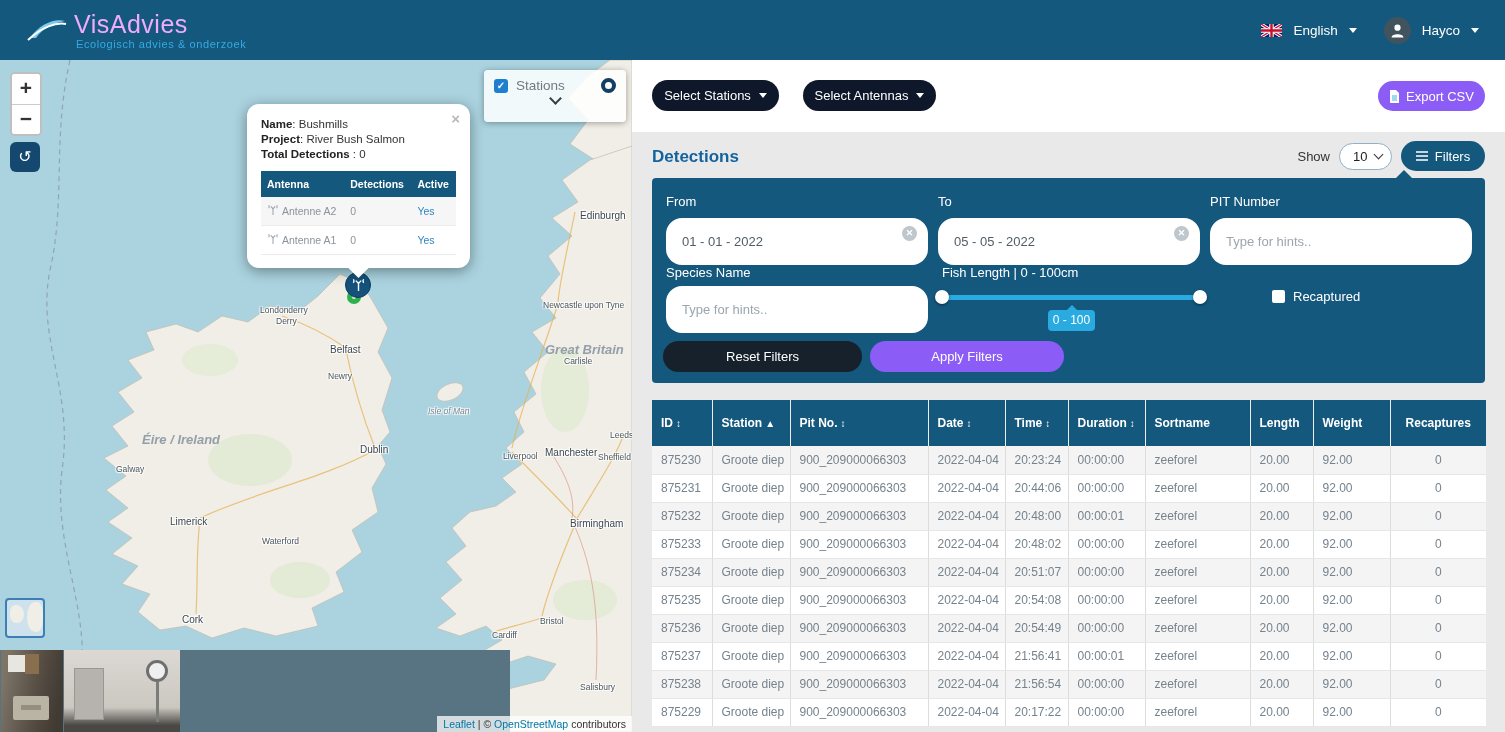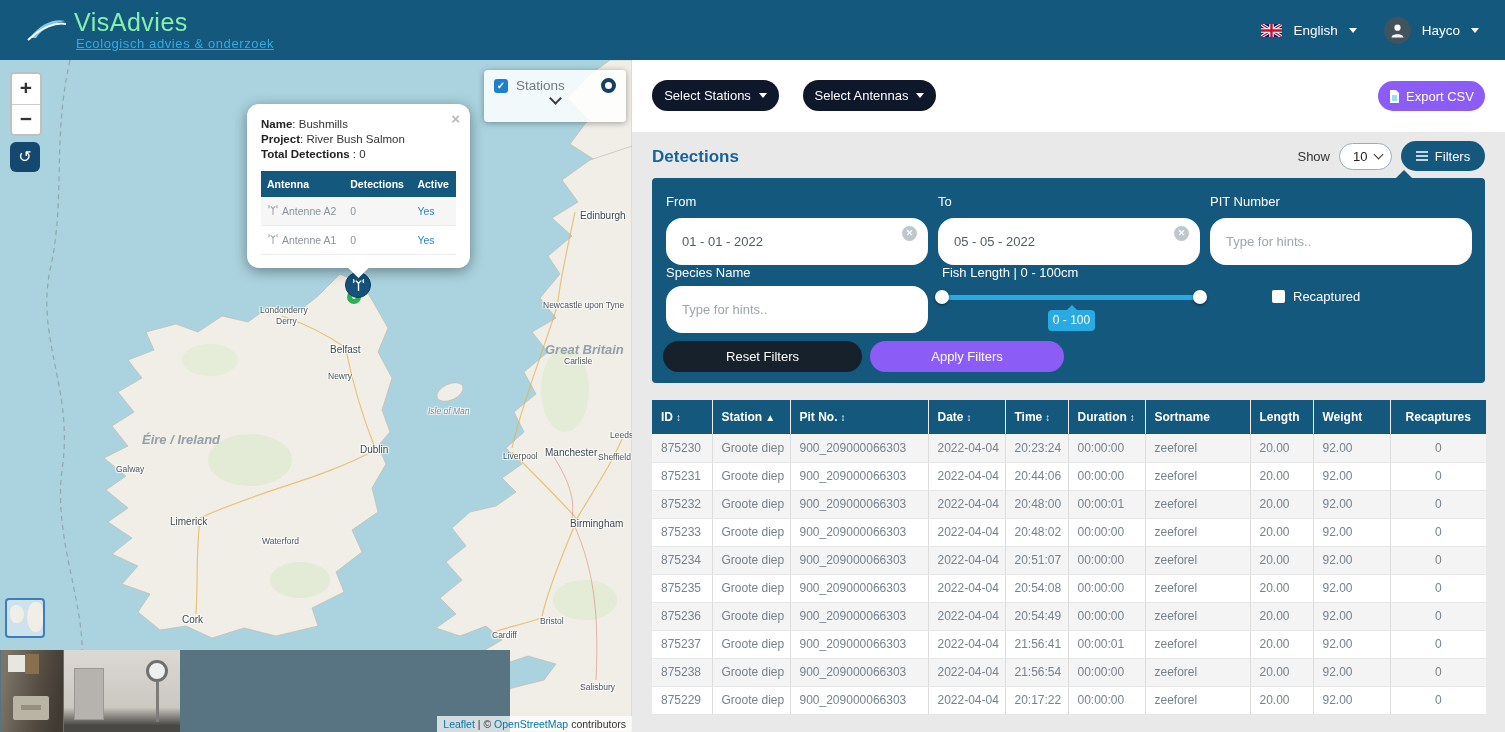--- a/index.html
+++ b/index.html
@@ -4,22 +4,22 @@
 <style>
   * { margin:0; padding:0; box-sizing:border-box; }
   body { font-family:"Liberation Sans", sans-serif; background:#d8d8d8; }
   .app { position:relative; width:1505px; height:732px; overflow:hidden; background:#E9E9E9; }
 
   
   .navbar { position:absolute; top:0; left:0; width:1505px; height:60px; background:#14587E;
             display:flex; align-items:center; justify-content:space-between; padding:0 26px; z-index:50; }
   .brand { display:flex; align-items:center; gap:6px; }
   .brand-text { display:flex; flex-direction:column; }
-  .brand-name { color:#86efac; font-size:25px; letter-spacing:.5px; font-weight:500; line-height:26px; }
-  .brand-tag { color:#35AADF; font-size:13px; letter-spacing:.6px; margin-top:1px; padding-left:2px;text-decoration:underline; }
+  .brand-name { color:#f0abfc; font-size:25px; letter-spacing:.5px; font-weight:500; line-height:26px; }
+  .brand-tag { color:#35AADF; font-size:11px; letter-spacing:.6px; margin-top:1px; padding-left:2px; }
   .nav-right { display:flex; align-items:center; gap:11px; color:#fff; font-size:13.5px; }
   .caret { width:0; height:0; border-left:4px solid transparent; border-right:4px solid transparent; border-top:5px solid #fff; display:inline-block; }
   .avatar { width:27px; height:27px; border-radius:50%; background:#41545E; display:flex; align-items:center; justify-content:center; margin-left:16px; }
   .flag { display:inline-block; line-height:0; }
 
   
   .map-pane { position:absolute; top:60px; left:0; width:632px; height:672px; background:#AAD3DF; overflow:hidden; }
   .map-svg { position:absolute; top:0; left:0; }
   .map-label { position:absolute; color:#3D4852; font-size:10px; white-space:nowrap;
                text-shadow:1px 1px 1px #fff,-1px -1px 1px #fff,1px -1px 1px #fff,-1px 1px 1px #fff; }
@@ -130,21 +130,21 @@
   .range-tip::before { content:""; position:absolute; top:-5px; left:50%; margin-left:-5px;
                        border-left:5px solid transparent; border-right:5px solid transparent; border-bottom:5px solid #29ABE2; }
   .cb-empty { position:absolute; left:620px; top:112px; width:13px; height:13px; background:#fff; border-radius:2px; cursor:pointer; }
   .recap-label { left:641px; top:111px; }
   .btn-reset { left:11px; top:163px; width:199px; height:31px; background:#16212B; }
   .btn-apply { left:218px; top:163px; width:194px; height:31px; }
 
   
   .dt-wrap { margin-top:17px; }
   table.dt { width:834px; border-collapse:collapse; font-size:12px; table-layout:fixed; }
-  .dt th { background:#14587E; color:#fff; font-weight:bold; text-align:left; height:34px; padding:10px 9px;
+  .dt th { background:#14587E; color:#fff; font-weight:bold; text-align:left; height:34px; padding:16px 9px;
            border-right:1px solid rgba(255,255,255,.18); cursor:pointer; white-space:nowrap; overflow:hidden; }
   .dt td { height:28px; padding:0 9px; color:#76828C; background:#fff; border-right:1px solid #DCDCDC;
            border-bottom:1px solid #E6E6E6; white-space:nowrap; overflow:hidden; }
   .dt tr:nth-child(odd) td { background:#F4F4F4; }
   .dt th:last-child, .dt td:last-child { text-align:center; border-right:none; }
   .dt th:nth-child(1){width:60px} .dt th:nth-child(2){width:78px} .dt th:nth-child(3){width:138px}
   .dt th:nth-child(4){width:77px} .dt th:nth-child(5){width:63px} .dt th:nth-child(6){width:77px}
   .dt th:nth-child(7){width:105px} .dt th:nth-child(8){width:63px} .dt th:nth-child(9){width:77px}
   .dt th:nth-child(10){width:96px}
   .sort-g { font-size:10px; margin-left:3px; }

